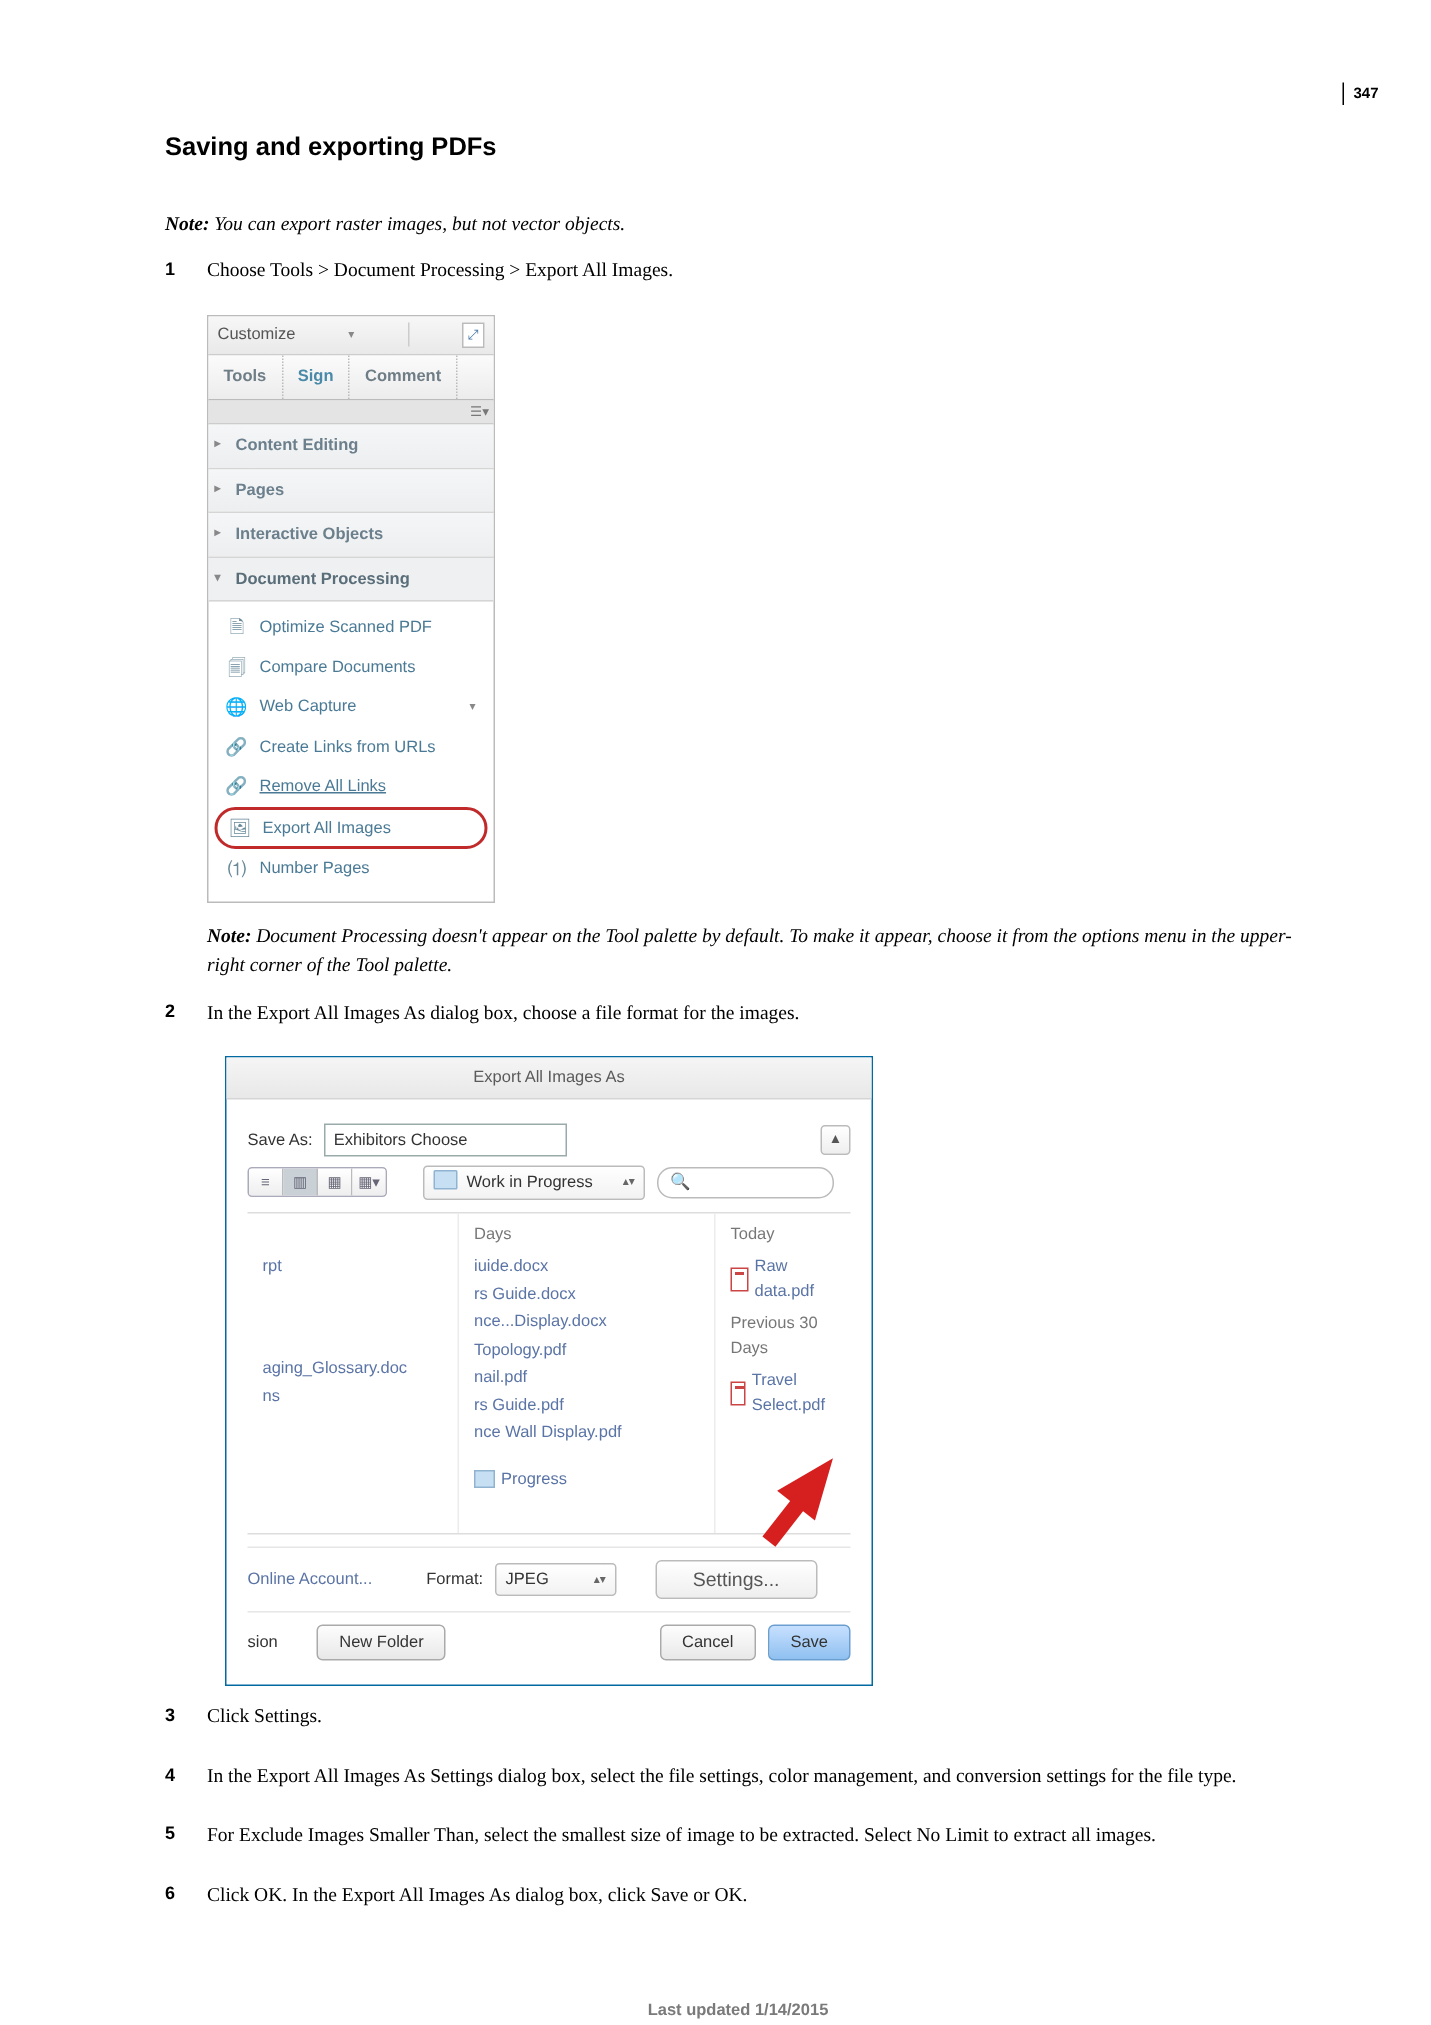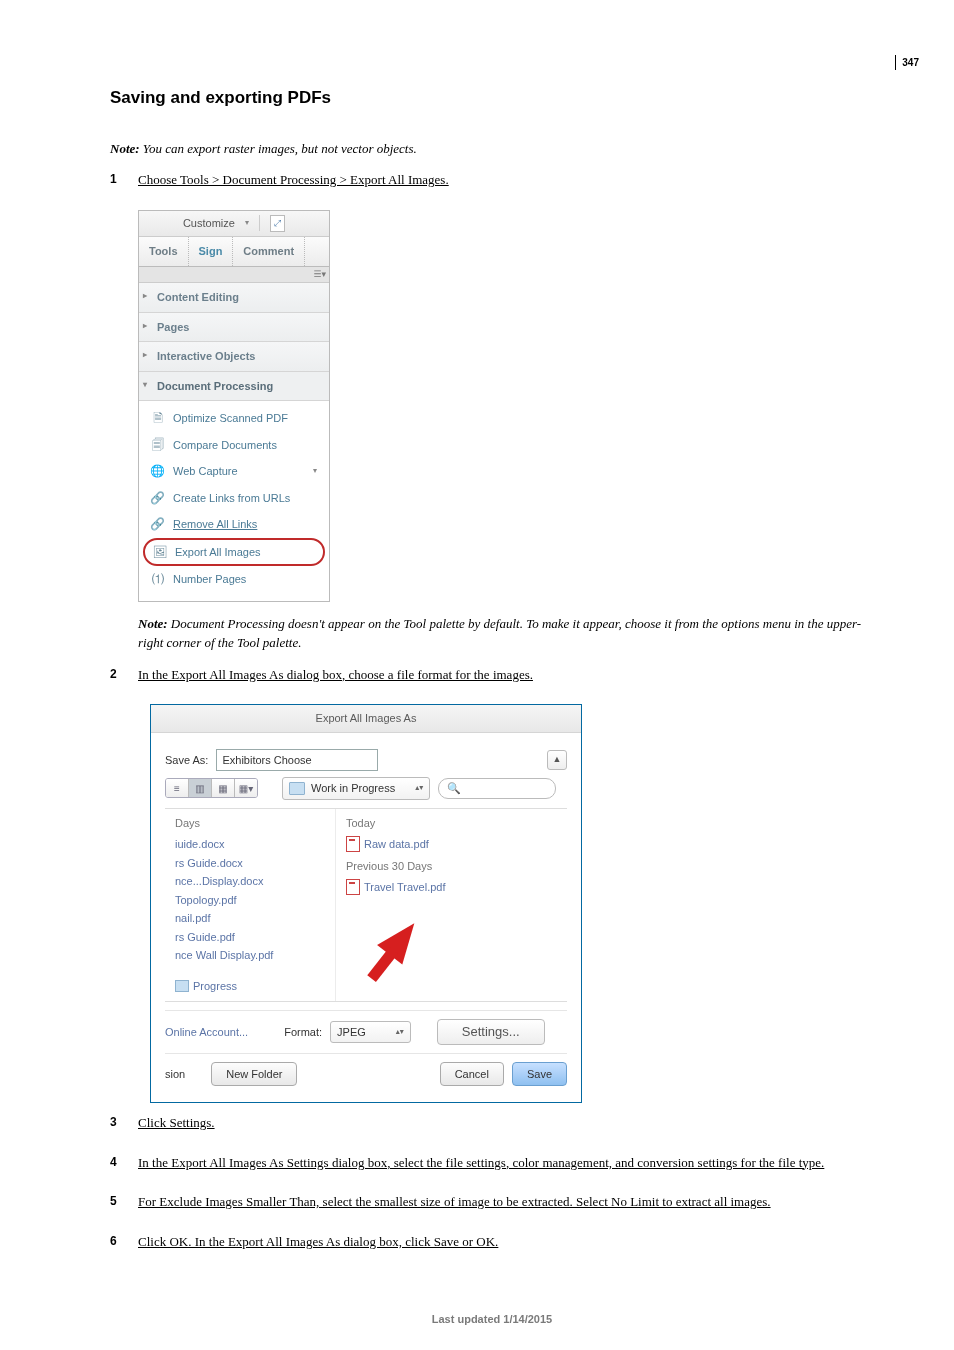--- a/index.html
+++ b/index.html
@@ -48,40 +48,40 @@
   .step-n {
     font-family: Arial, sans-serif;
     font-weight: bold;
     font-size: 12px;
     width: 14px;
     flex-shrink: 0;
   }
   .step-body {
     flex: 1;
   }
-  .step-body p { margin: 0 0 10px 0; text-decoration: underline; }
+  .step-body p { margin: 0 0 10px 0; }
   .indent-note {
     margin-left: 28px;
   }
   .fig {
     margin: 10px 0 6px 28px;
   }
 
   
   .tools-panel {
     width: 190px;
     border: 1px solid #bbb;
     background: #fff;
     font-family: Arial, sans-serif;
     font-size: 11px;
     color: #4a6a7f;
   }
   .tp-top {
     display:flex;
-    justify-content:center;
+    justify-content:space-between;
     align-items:center;
     padding: 4px 6px;
     gap:10px;
     background: linear-gradient(#f7f7f7,#e9e9e9);
     border-bottom:1px solid #ccc;
     color:#555;
   }
   .tp-top .arrow{font-size:8px;color:#888}
   .tp-top .sep{width:1px;height:16px;background:#ccc}
   .tp-top .expand{border:1px solid #bbb;padding:1px 3px;font-size:9px;background:#fff;color:#4a7aaa}
@@ -178,21 +178,21 @@
   .vs-btn{
     width:22px;height:18px;
     display:flex;align-items:center;justify-content:center;
     background:linear-gradient(#fff,#eee);
     border-right:1px solid #bbb;
     font-size:10px;color:#667;
   }
   .vs-btn.active{background:#c9d0d6}
   .vs-btn:last-child{border-right:none}
   .folder-sel{
-    display:inline-flex;align-items:center;gap:6px;
+    display:inline-flex;align-items:flex-start;gap:6px;
   }
   .folder-ico{width:14px;height:11px;background:#c7dff2;border:1px solid #8fb3d0;border-radius:1px}
   .search{
     display:inline-flex;align-items:center;gap:4px;
     border:1px solid #bbb;border-radius:10px;
     padding:1px 8px;width:100px;color:#888;
   }
   .dlg-panes{
     display:flex;
     border-top:1px solid #ddd;border-bottom:1px solid #ddd;
@@ -353,20 +353,27 @@
               </span>
             <span class="car">▴▾</span>
           </span>
           <span class="search">
               <span>🔍</span>
               <span placeholder=""></span>
             </span>
         </div>
 
         <div class="dlg-panes">
+          <div class="pane left">
+            <div style="height:20px"></div>
+            <div class="fitem">rpt</div>
+            <div style="height:50px"></div>
+            <div class="fitem">aging_Glossary.doc</div>
+            <div class="fitem">ns</div>
+          </div>
           <div class="pane mid">
             <div class="hdr">Days</div>
             <div class="fitem">iuide.docx</div>
             <div class="fitem">rs Guide.docx</div>
             <div class="fitem">nce...Display.docx</div>
             <div class="fitem">Topology.pdf</div>
             <div class="fitem">nail.pdf</div>
             <div class="fitem">rs Guide.pdf</div>
             <div class="fitem">nce Wall Display.pdf</div>
             <div style="height:12px"></div>
@@ -376,21 +383,21 @@
           </div>
           <div class="pane right">
             <div class="hdr">Today</div>
             <div class="fitem">
                 <span class="pdf-ico"></span>
                 <span>Raw data.pdf</span>
               </div>
             <div class="hdr" style="margin-top:4px">Previous 30 Days</div>
             <div class="fitem">
                 <span class="pdf-ico"></span>
-                <span>Travel Travel.pdf</span>
+                <span>Travel Select.pdf</span>
               </div>
             <div style="height:30px"></div>
             <div class="red-arrow"></div>
           </div>
         </div>
 
         <div class="divline"></div>
         <div class="dlg-row">
           <span style="color:#5b74a6">Online Account...</span>
           <span style="width:20px"></span>

